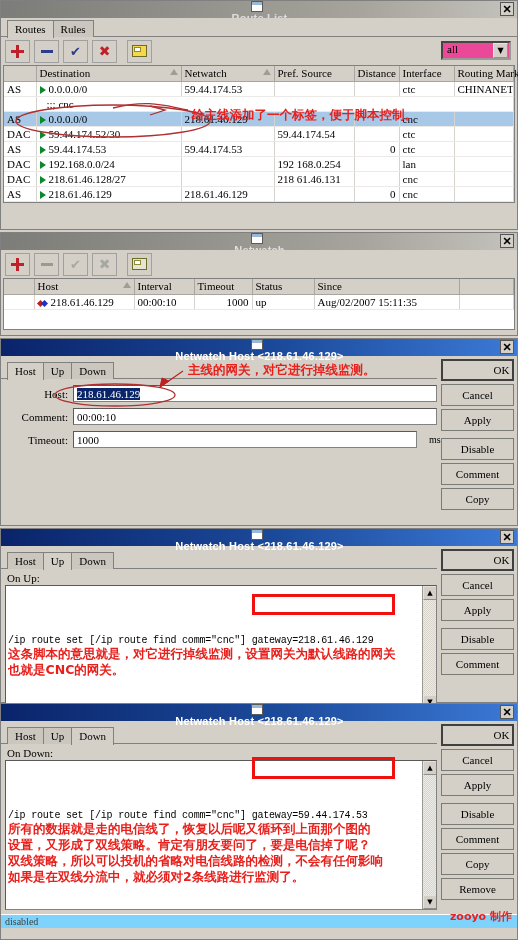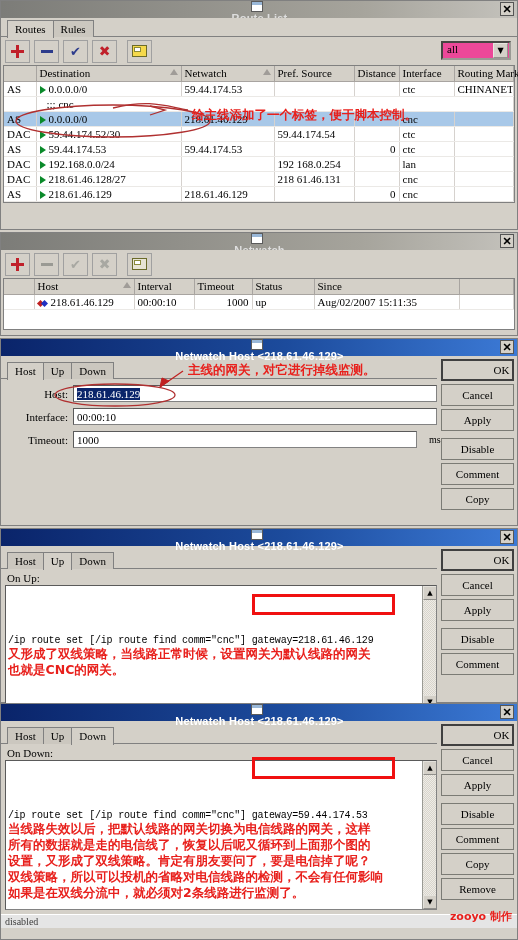--- a/index.html
+++ b/index.html
@@ -137,21 +137,21 @@
   .sbar { position: absolute; right: 0; top: 0; bottom: 0; width: 14px; background:#d4d0c8;
           border-left: 1px solid #9a9a94; }
   .sbar .sb-up, .sbar .sb-dn { width: 14px; height: 14px; background:#d4d0c8;
           border: 1px outset #e4e2dc; display:flex; align-items:center;
           justify-content:center; font-size:7px; font-family:"DejaVu Sans",sans-serif;
           cursor:pointer; }
   .sbar .sb-dn { position:absolute; bottom:0; }
   .sbar .track { position:absolute; top:14px; bottom:14px; left:0; right:0;
           background: repeating-conic-gradient(#d8d4cc 0% 25%, #eeece6 0% 50%) 0 0/2px 2px; }
 
-  .statusbar { height: 14px; border-top: 1px solid #fff; background:#e5e5e5;
+  .statusbar { height: 14px; border-top: 1px solid #fff; background:#7dd3fc;
                font-family:"Liberation Serif",serif; font-size: 10px;
                color:#404040; padding: 0 4px; line-height: 14px; }
 
   
   .anno { position: absolute; color: #e8201c; font-family:"DejaVu Sans", sans-serif;
           font-size: 12px; font-weight: bold; white-space: nowrap; pointer-events: none;
           z-index: 60; }
   .redbox { position: absolute; border: 3px solid #f01010; pointer-events: none; z-index: 60; }
   svg.over { position: absolute; left:0; top:0; width:518px; height:940px;
              pointer-events: none; z-index: 59; }
@@ -365,21 +365,21 @@
         <div class="tab sel">Host</div>
         <div class="tab">Up</div>
         <div class="tab">Down</div>
       </div>
 
       <div class="field-row">
         <span class="flabel">Host:</span>
         <div class="finput"><span class="hl">218.61.46.129</span></div>
       </div>
       <div class="field-row">
-        <span class="flabel">Interface:</span>
+        <span class="flabel">Comment:</span>
         <div class="finput">00:00:10</div>
       </div>
       <div class="field-row">
         <span class="flabel">Timeout:</span>
         <div class="finput">1000</div>
         <span class="unit">ms</span>
       </div>
     </div>
 
     <div class="dlgright">
@@ -404,21 +404,21 @@
     <div class="dlgleft">
       <div class="tabstrip" style="margin:0 0 3px -4px;padding-left:6px;">
         <div class="tab">Host</div>
         <div class="tab sel">Up</div>
         <div class="tab">Down</div>
       </div>
 
       <div class="scriptlabel">On Up:</div>
       <div class="scriptbox">
         <div class="code"><span>/ip route set [/ip route find comm="cnc"] </span><span>gateway=218.61.46.129</span></div>
-        <div class="cn">又形成了双线策略，当线路正常时候，设置网关为默认线路的网关</div>
+        <div class="cn">这条脚本的意思就是，对它进行掉线监测，设置网关为默认线路的网关</div>
         <div class="cn">也就是CNC的网关。</div>
         <div class="sbar">
           <div class="sb-up">▲</div>
           <div class="track"></div>
           <div class="sb-dn">▼</div>
         </div>
       </div>
     </div>
 
     <div class="dlgright">
@@ -442,21 +442,20 @@
     <div class="dlgleft">
       <div class="tabstrip" style="margin:0 0 3px -4px;padding-left:6px;">
         <div class="tab">Host</div>
         <div class="tab">Up</div>
         <div class="tab sel">Down</div>
       </div>
 
       <div class="scriptlabel">On Down:</div>
       <div class="scriptbox tall">
         <div class="code"><span>/ip route set [/ip route find comm="cnc"] </span><span>gateway=59.44.174.53</span></div>
-        <div class="cn">当线路失效以后，把默认线路的网关切换为电信线路的网关，这样</div>
         <div class="cn">所有的数据就是走的电信线了，恢复以后呢又循环到上面那个图的</div>
         <div class="cn">设置，又形成了双线策略。肯定有朋友要问了，要是电信掉了呢？</div>
         <div class="cn">双线策略，所以可以投机的省略对电信线路的检测，不会有任何影响</div>
         <div class="cn">如果是在双线分流中，就必须对2条线路进行监测了。</div>
         <div class="sbar">
           <div class="sb-up">▲</div>
           <div class="track"></div>
           <div class="sb-dn">▼</div>
         </div>
       </div>

